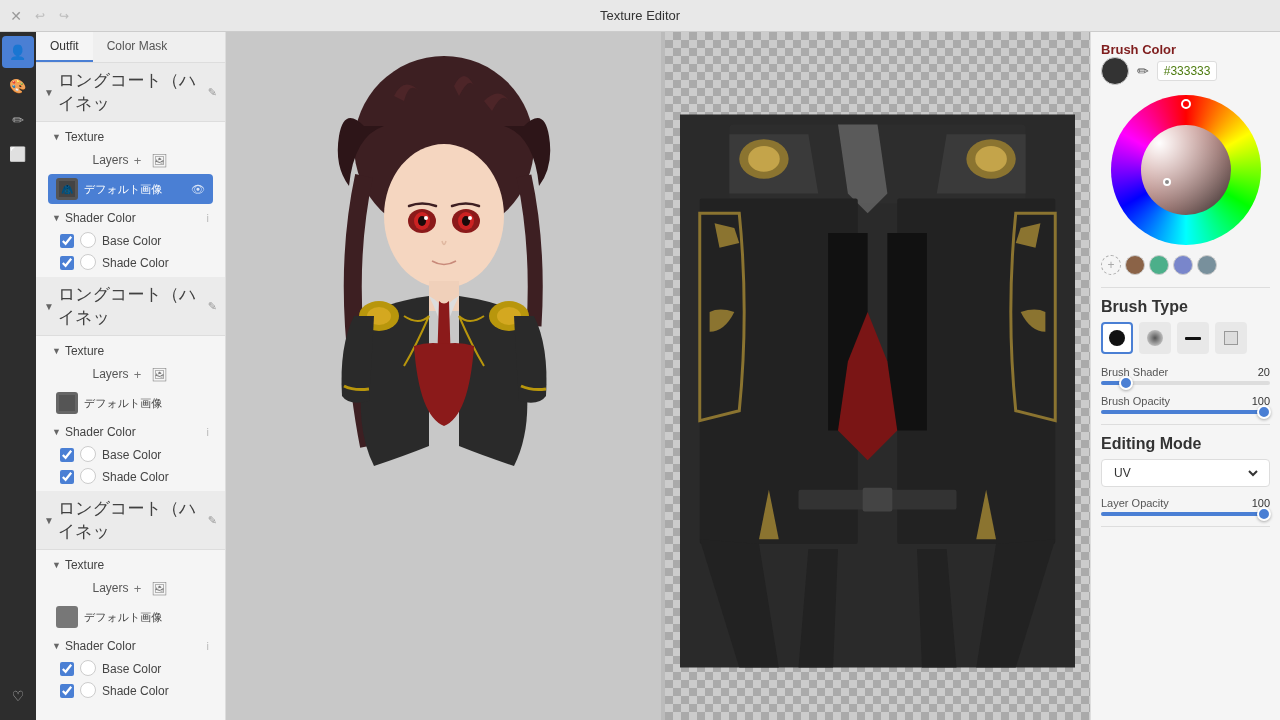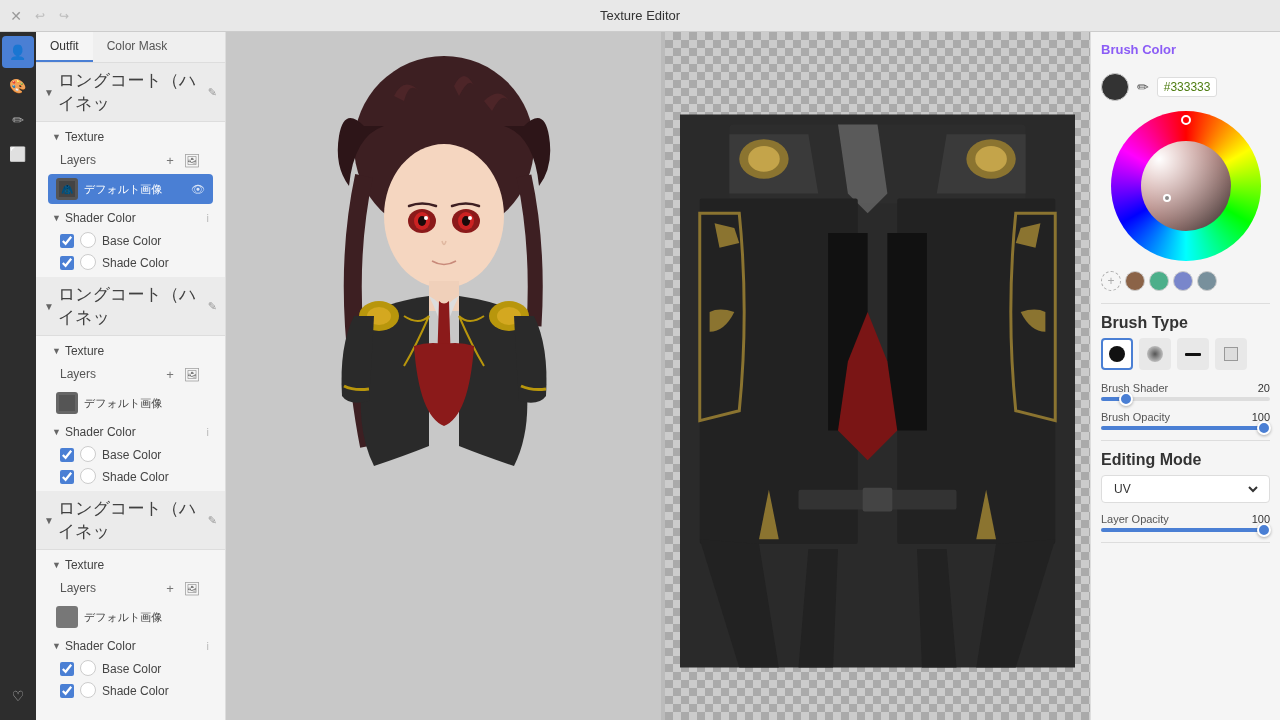--- a/index.html
+++ b/index.html
@@ -49,21 +49,21 @@
     .section-header .chevron { font-size: 10px; color: #666; }
     .section-header .title { font-size: 17px; color: #404040; font-weight: 500; flex: 1; }
     .section-header .icon { font-size: 11px; color: #999; }
 
     .sub-section { padding: 4px 0; background: #f5f5f5; }
     .sub-header { display: flex; align-items: center; gap: 4px; padding: 4px 16px; cursor: pointer; }
     .sub-header .chevron { font-size: 9px; color: #666; }
     .sub-header .label { font-size: 12px; color: #444; }
 
     .layers-row {
-      display: flex; align-items: center; justify-content: space-between;
+      display: flex; align-items: center; justify-content: center;
       padding: 3px 24px; color: #555;
     }
     .layers-row .label { font-size: 12px; }
     .layers-row .actions { display: flex; gap: 4px; }
     .layers-row .action-btn { width: 18px; height: 18px; display: flex; align-items: center; justify-content: center; cursor: pointer; color: #777; font-size: 13px; }
 
     .layer-item {
       margin: 2px 12px; padding: 4px 8px; background: #4a7fd4; border-radius: 4px;
       display: flex; align-items: center; gap: 6px; cursor: pointer;
     }
@@ -126,21 +126,21 @@
       width: 100%; height: 100%;
       background: repeating-conic-gradient(#aaa 0% 25%, #ccc 0% 50%) 0 0 / 16px 16px;
     }
 
     
     .right-panel {
       width: 190px; background: #f5f5f5; border-left: 1px solid #ddd; overflow-y: auto;
       flex-shrink: 0; padding: 10px;
     }
 
-    .panel-title { font-size: 13px; font-weight: 600; color: #8b5cf6; margin-bottom: 16px; }
+    .panel-title { font-size: 13px; font-weight: 600; color: #7f1d1d; margin-bottom: 0; }
 
     
     .color-display { display: flex; align-items: center; gap: 8px; margin-bottom: 10px; }
     .color-swatch { width: 28px; height: 28px; border-radius: 50%; border: 1px solid #ccc; }
     .pen-icon { font-size: 14px; color: #555; cursor: pointer; }
     .hex-value { font-size: 12px; color: #4d7c0f; background: white; border: 1px solid #ddd; padding: 2px 6px; border-radius: 3px; }
 
     .color-wheel-container { position: relative; width: 150px; height: 150px; margin: 0 auto 10px; }
     .color-wheel {
       width: 150px; height: 150px; border-radius: 50%;

